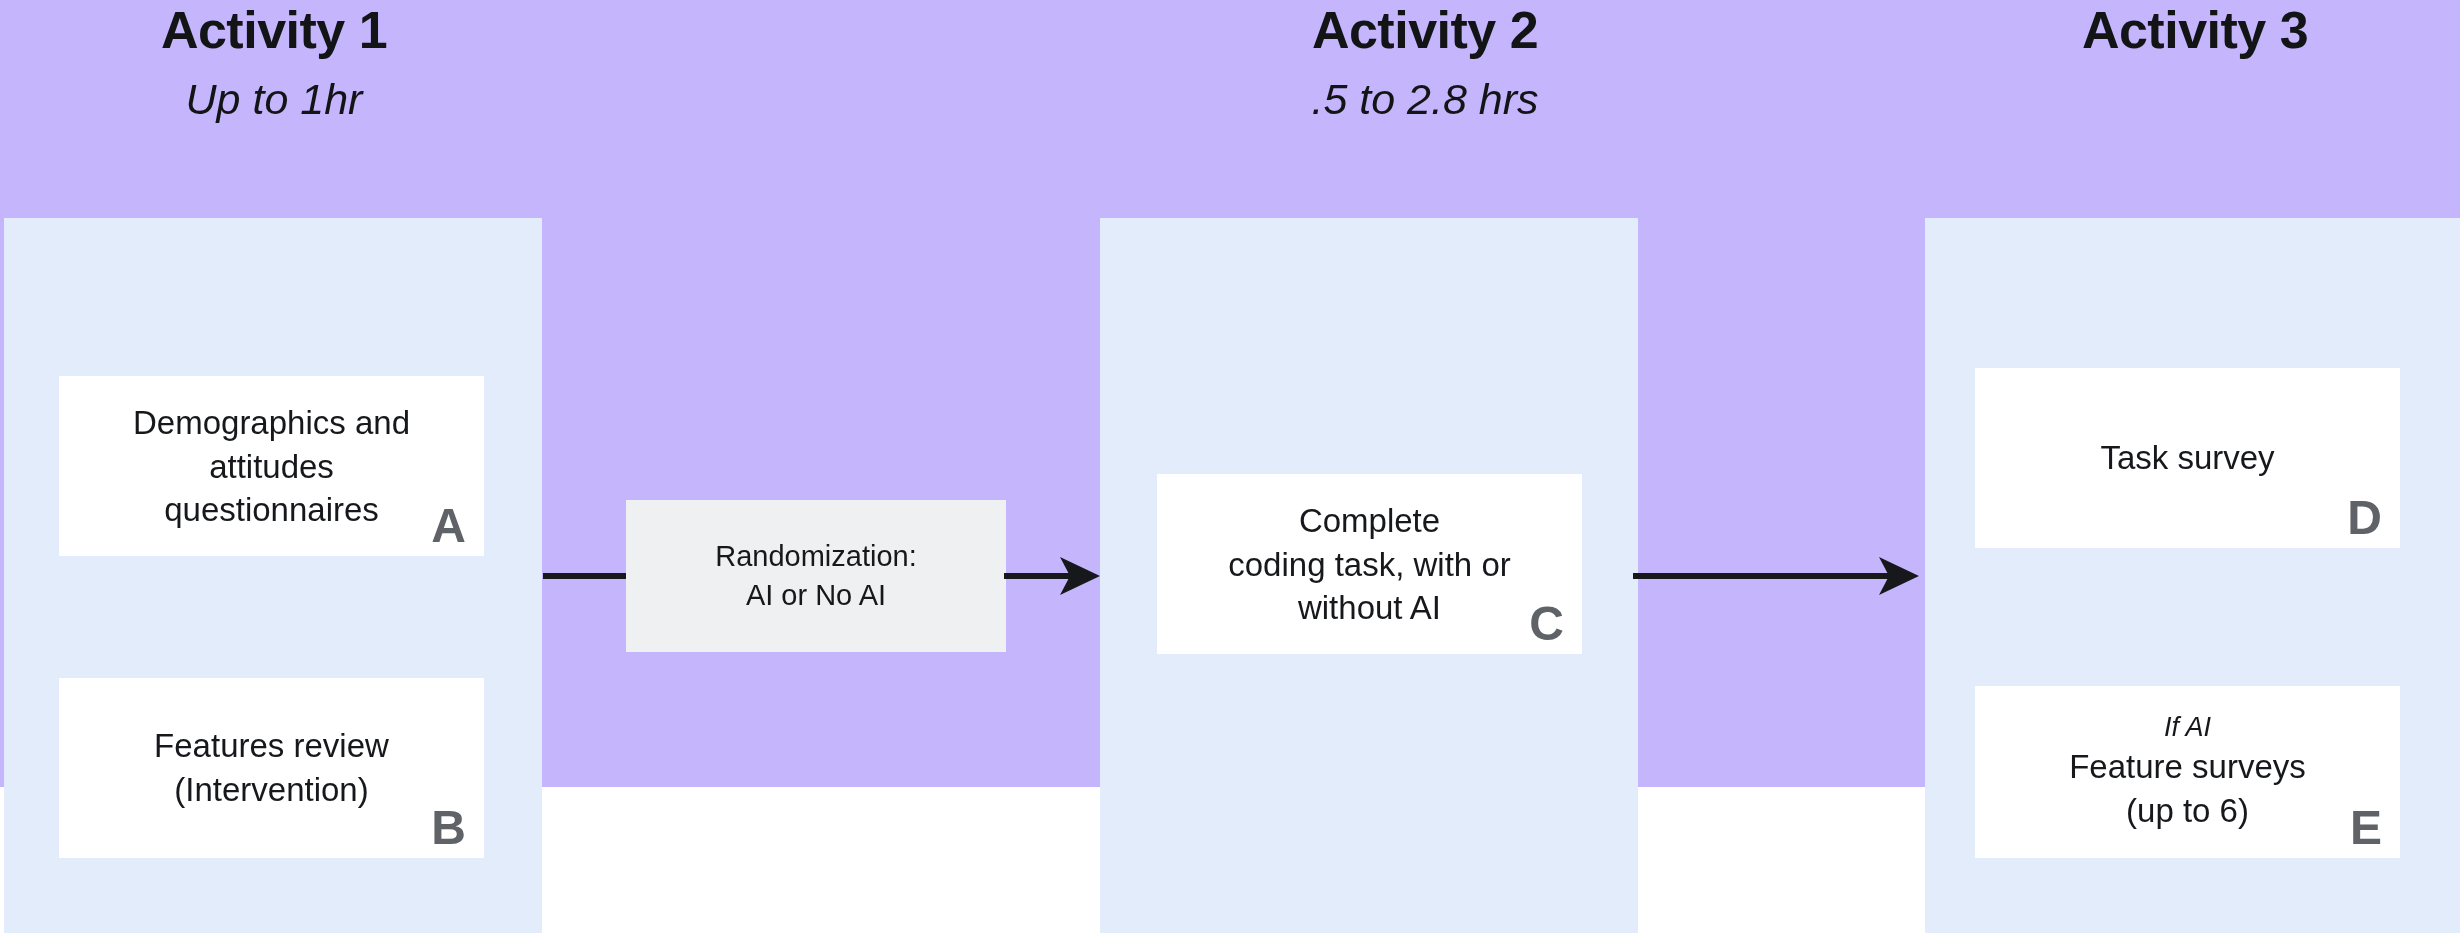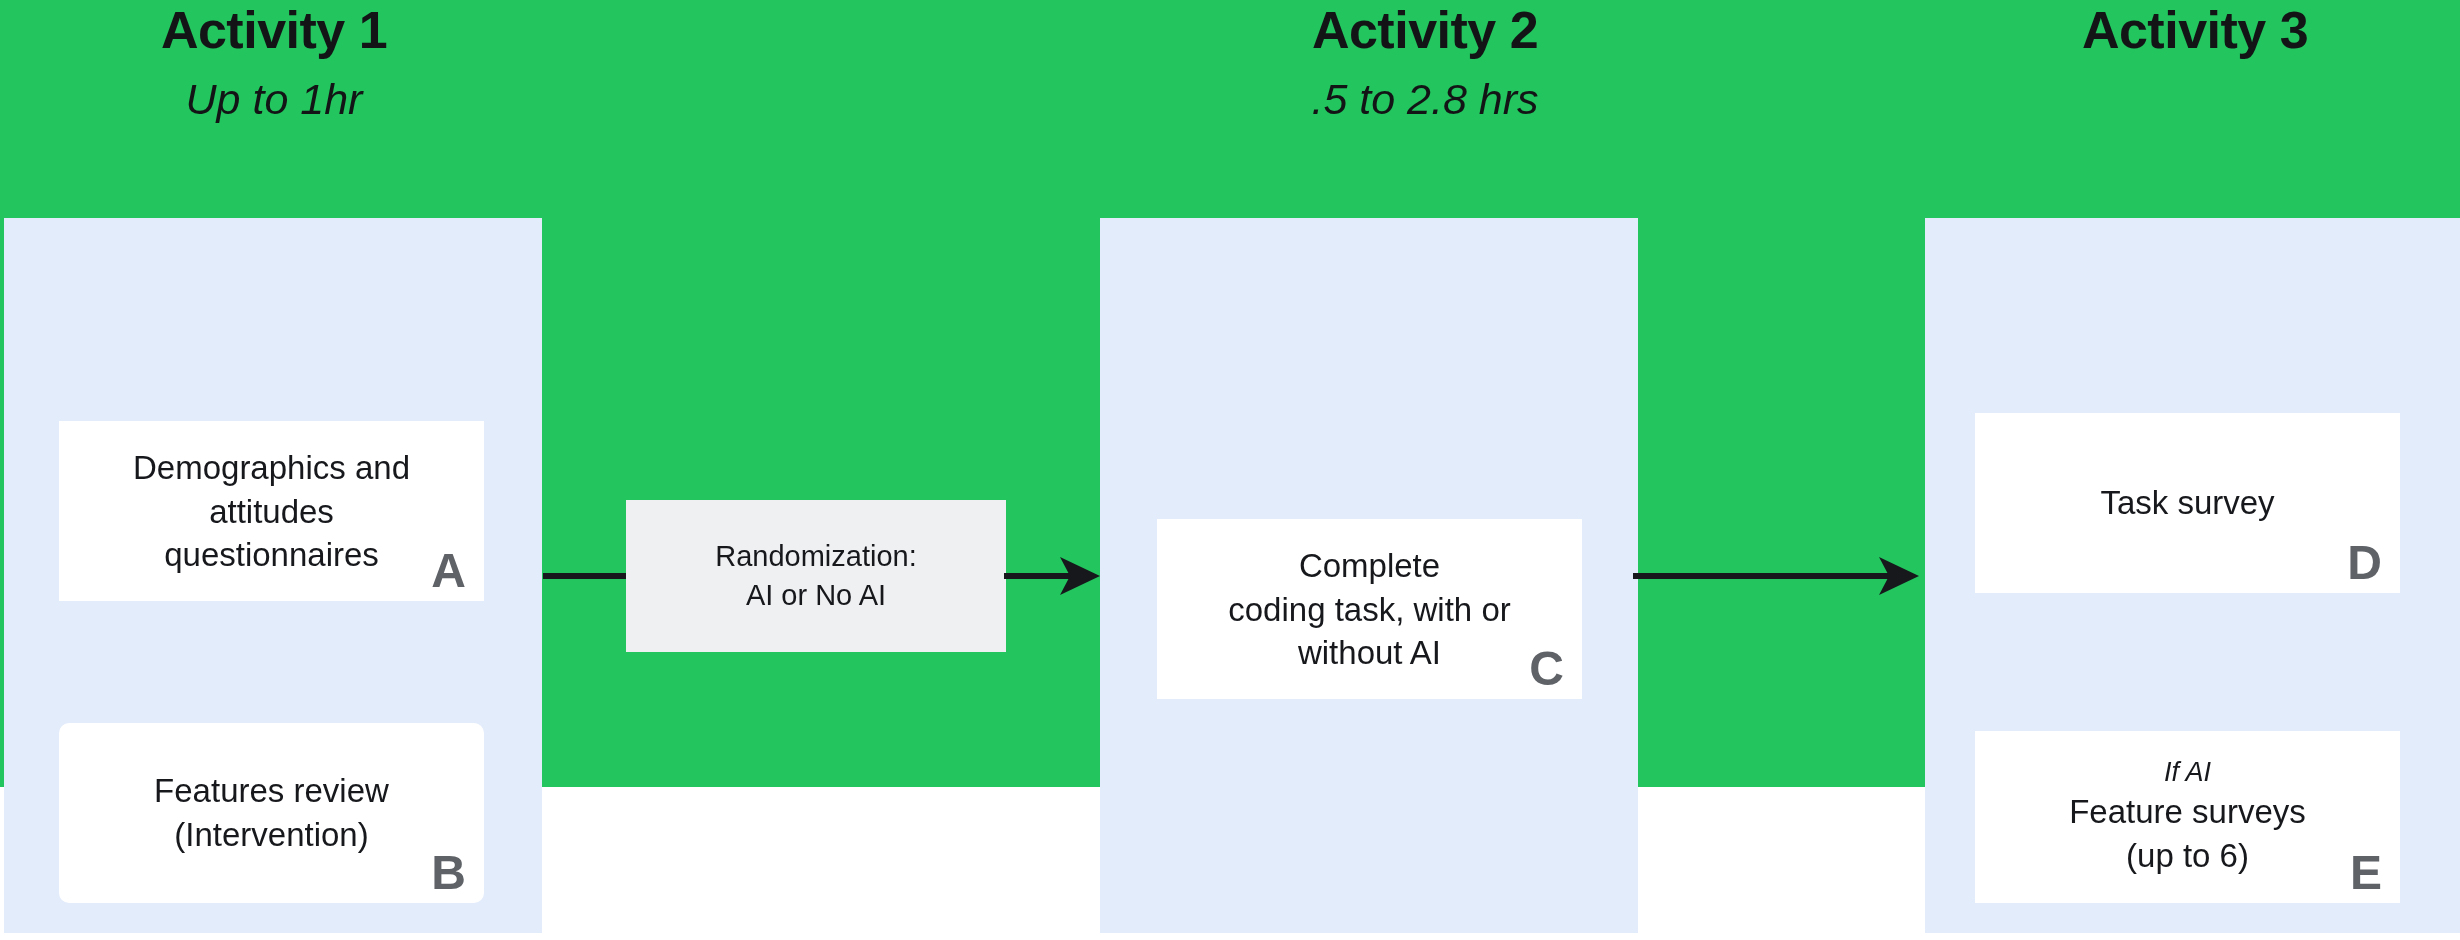--- a/index.html
+++ b/index.html
@@ -11,21 +11,21 @@
     width: 2460px;
     height: 940px;
     font-family: "Liberation Sans", "DejaVu Sans", sans-serif;
     color: #16181c;
     overflow: hidden;
   }
   #stage {
     position: relative;
     width: 2460px;
     height: 787px;
-    background: #22c55e;
+    background: #c4b5fd;
   }
 
   
   .col-header {
     position: absolute;
     text-align: center;
     line-height: 1.0;
   }
   .col-title {
     font-size: 52px;
@@ -47,21 +47,20 @@
   .panel {
     position: absolute;
     background: #e3ecfb;
   }
 
   
   .card {
     position: absolute;
     background: #ffffff;
     box-sizing: border-box;
-    margin-top: 45px;
   }
   .card-body {
     position: absolute;
     left: 0;
     right: 0;
     top: 50%;
     transform: translateY(-50%);
     text-align: center;
     font-size: 33px;
     line-height: 1.32;
@@ -136,21 +135,21 @@
 
   <div class="card" style="left:59px; top:376px; width:425px; height:180px;">
     <div class="card-body">
       <span>Demographics and</span><br>
       <span>attitudes</span><br>
       <span>questionnaires</span>
     </div>
     <div class="card-letter">A</div>
   </div>
 
-  <div class="card" style="left:59px; top:678px; width:425px; height:180px;border-radius:10px;">
+  <div class="card" style="left:59px; top:678px; width:425px; height:180px;">
     <div class="card-body">
       <span>Features review</span><br>
       <span>(Intervention)</span>
     </div>
     <div class="card-letter">B</div>
   </div>
 
   <div class="arrow" style="left:543px; top:566px; width:85px; height:20px;">
     <svg width="85" height="20" viewBox="0 0 85 20">
       <line x1="0" y1="10" x2="85" y2="10" stroke="#16181c" stroke-width="6"></line>

